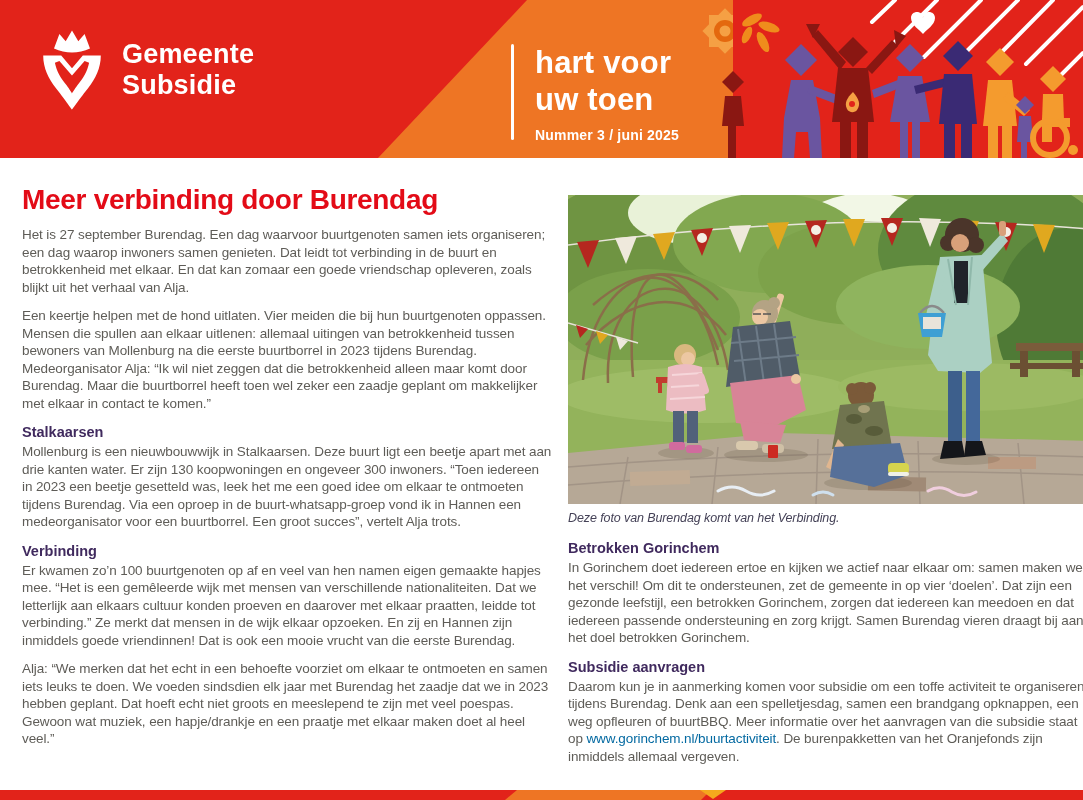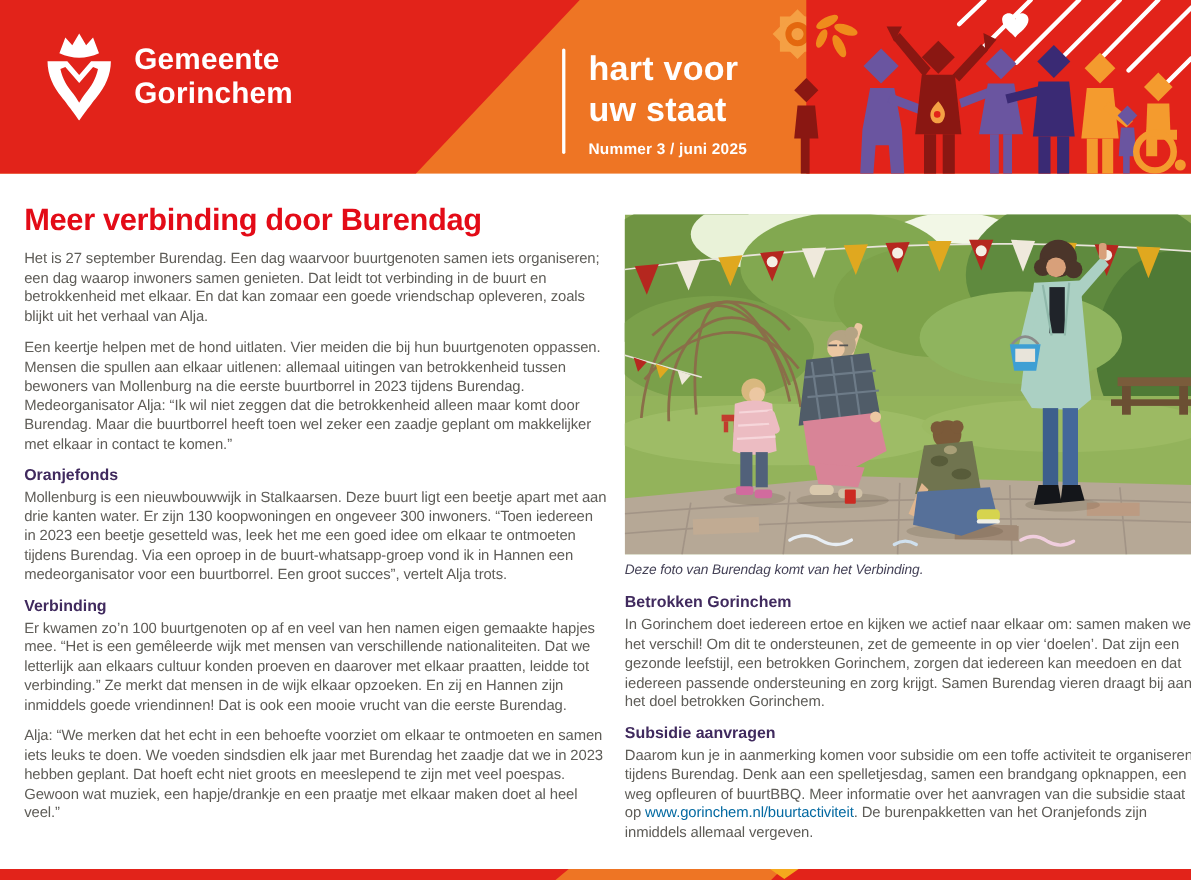--- a/index.html
+++ b/index.html
@@ -129,43 +129,43 @@
     </svg>
 
     <div class="logo">
       <svg class="logo-mark" viewBox="0 0 80 92">
         <path d="M20,22 L26,6 L33,14 L40,2 L47,14 L54,6 L60,22 C47,28 33,28 20,22 Z" fill="#ffffff"></path>
         <path d="M8,30 C8,44 14,56 22,66 C30,76 40,90 40,90 C40,90 50,76 58,66 C66,56 72,44 72,30 L52,30 L40,44 L28,30 Z" fill="#ffffff"></path>
         <path d="M21,38 C23,48 28,56 34,63 C37,67 40,72 40,72 C40,72 43,67 46,63 C52,56 57,48 59,38 L54,36 L40,52 L26,36 Z" fill="#e2231a"></path>
       </svg>
       <div class="logo-text">
         <span>Gemeente</span>
-        <span>Gorinchem</span>
+        <span>Subsidie</span>
       </div>
     </div>
 
     <div class="masthead">
       <div class="mast-rule"></div>
       <div>
         <div class="mast-title">
           <span>hart voor</span>
-          <span>uw staat</span>
+          <span>uw toen</span>
         </div>
         <div class="issue">Nummer 3 / juni 2025</div>
       </div>
     </div>
   </header>
 
   <main class="content">
 
     <section class="col-left">
       <h1>Meer verbinding door Burendag</h1>
       <p>Het is 27 september Burendag. Een dag waarvoor buurtgenoten samen iets organiseren; een dag waarop inwoners samen genieten. Dat leidt tot verbinding in de buurt en betrokkenheid met elkaar. En dat kan zomaar een goede vriendschap opleveren, zoals blijkt uit het verhaal van Alja.</p>
       <p>Een keertje helpen met de hond uitlaten. Vier meiden die bij hun buurtgenoten oppassen. Mensen die spullen aan elkaar uitlenen: allemaal uitingen van betrokkenheid tussen bewoners van Mollenburg na die eerste buurtborrel in 2023 tijdens Burendag. Medeorganisator Alja: “Ik wil niet zeggen dat die betrokkenheid alleen maar komt door Burendag. Maar die buurtborrel heeft toen wel zeker een zaadje geplant om makkelijker met elkaar in contact te komen.”</p>
-      <h3>Oranjefonds</h3>
+      <h3>Stalkaarsen</h3>
       <p>Mollenburg is een nieuwbouwwijk in Stalkaarsen. Deze buurt ligt een beetje apart met aan drie kanten water. Er zijn 130 koopwoningen en ongeveer 300 inwoners. “Toen iedereen in 2023 een beetje gesetteld was, leek het me een goed idee om elkaar te ontmoeten tijdens Burendag. Via een oproep in de buurt-whatsapp-groep vond ik in Hannen een medeorganisator voor een buurtborrel. Een groot succes”, vertelt Alja trots.</p>
       <h3>Verbinding</h3>
       <p>Er kwamen zo’n 100 buurtgenoten op af en veel van hen namen eigen gemaakte hapjes mee. “Het is een gemêleerde wijk met mensen van verschillende nationaliteiten. Dat we letterlijk aan elkaars cultuur konden proeven en daarover met elkaar praatten, leidde tot verbinding.” Ze merkt dat mensen in de wijk elkaar opzoeken. En zij en Hannen zijn inmiddels goede vriendinnen! Dat is ook een mooie vrucht van die eerste Burendag.</p>
       <p>Alja: “We merken dat het echt in een behoefte voorziet om elkaar te ontmoeten en samen iets leuks te doen. We voeden sindsdien elk jaar met Burendag het zaadje dat we in 2023 hebben geplant. Dat hoeft echt niet groots en meeslepend te zijn met veel poespas. Gewoon wat muziek, een hapje/drankje en een praatje met elkaar maken doet al heel veel.”</p>
     </section>
 
     <section class="col-right">
       <figure>
 
         <svg viewBox="0 0 521 309">

